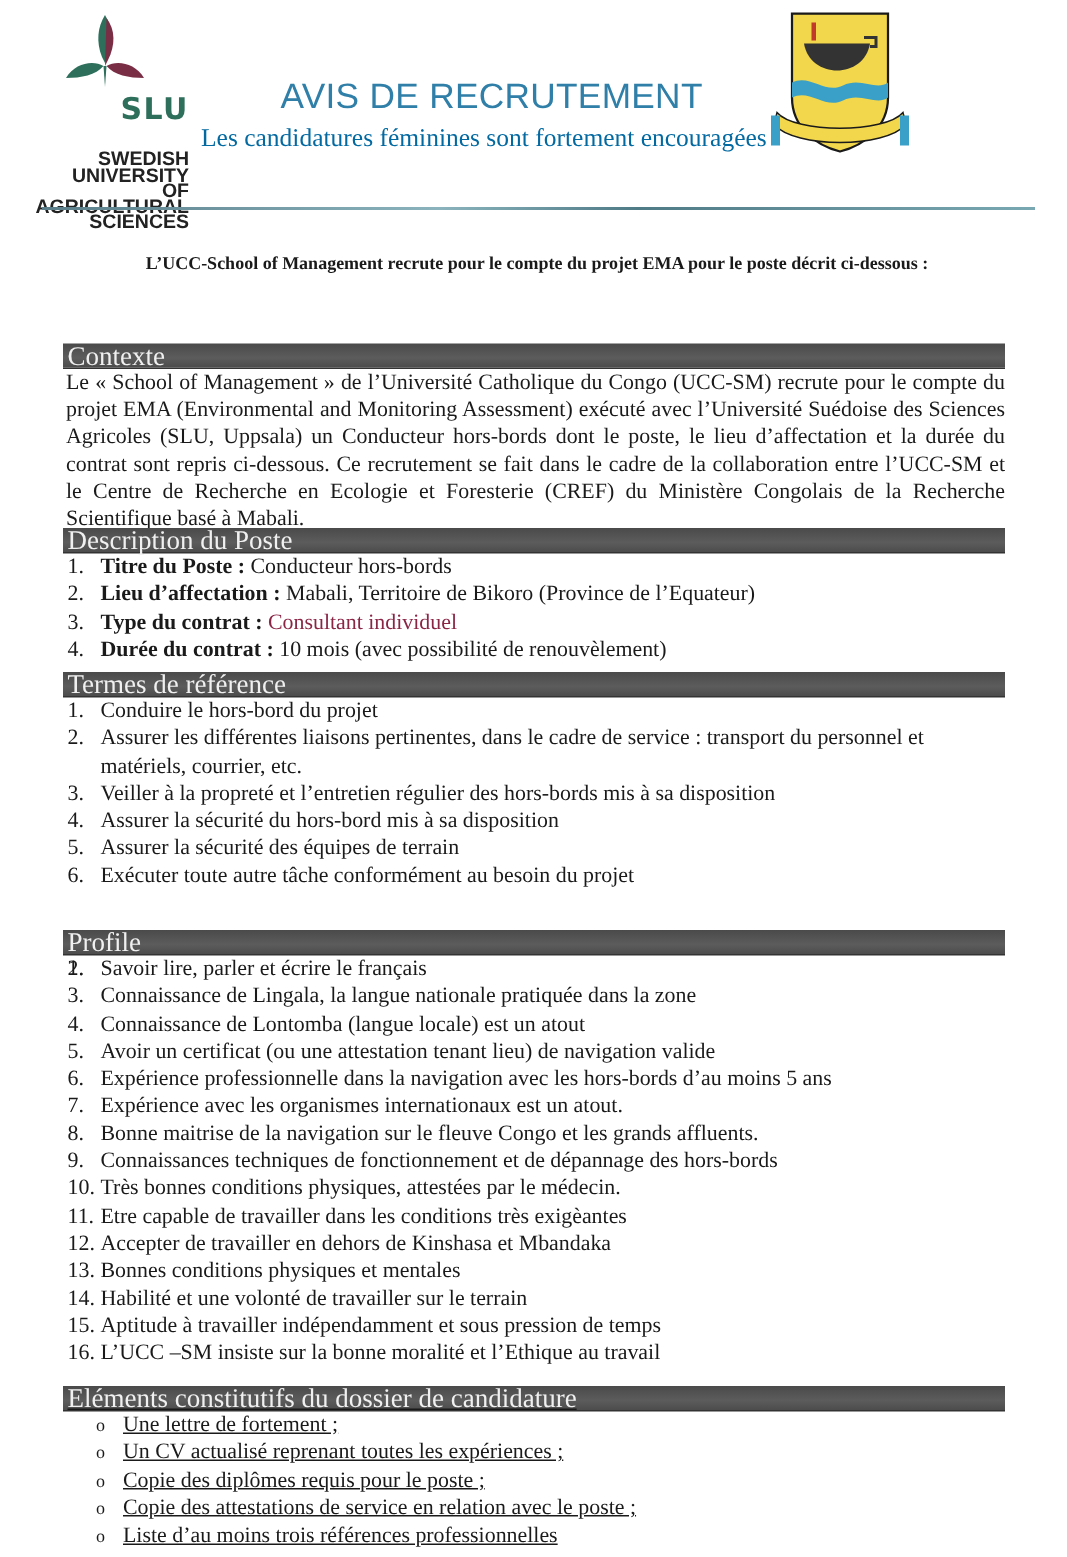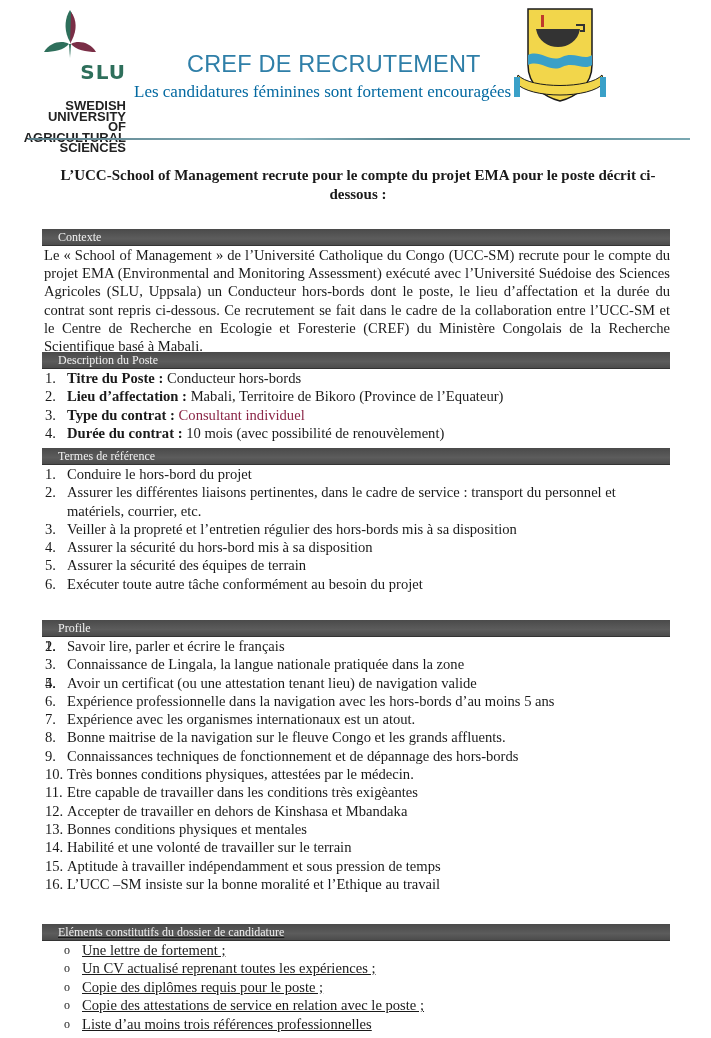--- a/index.html
+++ b/index.html
@@ -12,27 +12,27 @@
     .slu-word { font-family: "DejaVu Sans", sans-serif; font-weight: bold; color: #2e6f5b; font-size: 20px; letter-spacing: 1px; line-height: 20px; margin-top: 2px; }
     .slu-sub { font-family: "Liberation Sans", sans-serif; font-weight: bold; font-size: 13px; line-height: 10.5px; color: #222; margin-top: 19px; }
 
     .title { position: absolute; left: 187px; top: 51px; font-family: "Liberation Sans", sans-serif; font-size: 23.5px; color: #2f7fa8; letter-spacing: 0.2px; }
     .subtitle { position: absolute; left: 134px; top: 82px; font-family: Liberation Serif, serif; font-size: 17px; color: #0369a1; white-space: nowrap; }
 
     .ucc-logo { position: absolute; left: 510px; top: 5px; width: 100px; height: 100px; }
 
     .top-rule { position: absolute; left: 28px; top: 138px; width: 662px; height: 2px; background: linear-gradient(90deg, #5a7f8a, #8ab3bd 40%, #4f7b86 60%, #7aa8b2); }
 
-    .intro { position: absolute; left: 40px; top: 166px; width: 636px; text-align: center; font-weight: bold; font-size: 15px; line-height: 19px; }
+    .intro { position: absolute; left: 40px; top: 166px; width: 636px; text-align: center; font-weight: bold; font-size: 12px; line-height: 19px; }
 
     .section { position: absolute; left: 42px; width: 628px; }
     .sec-header {
       background: linear-gradient(180deg, #4a4a4a, #5c5c5c 60%, #4c4c4c);
-      color: #f0f0f0; font-size: 12px; line-height: 16px; height: 16px;
-      padding-left: 16px; border-bottom: 1px solid #333;
+      color: #f0f0f0; font-size: 18px; line-height: 16px; height: 16px;
+      padding-left: 3px; border-bottom: 1px solid #333;
     }
     .para { font-size: 14.6px; line-height: 18.2px; text-align: justify; margin: 0; padding-left: 2px; }
     ol.list { margin: 0; padding: 0; list-style: none; }
     ol.list li { position: relative; font-size: 14.6px; line-height: 18.3px; padding-left: 25px; }
     ol.list li .num { position: absolute; left: 3px; top: 0; }
     .bold { font-weight: bold; }
     .pink { color: #8a2546; }
     ul.bullets { margin: 0; padding: 0; list-style: none; }
     ul.bullets li { position: relative; font-size: 14.6px; line-height: 18.4px; padding-left: 40px; }
     ul.bullets li .bul { position: absolute; left: 22px; top: 0; font-size: 12px; }
@@ -49,21 +49,21 @@
     <path d="M29 36 L 30 50 L 31 36 Z" fill="#2e6f5b"></path>
   </svg>
   <div class="slu-word">SLU</div>
   <div class="slu-sub">
     <div>SWEDISH UNIVERSITY</div>
     <div>OF AGRICULTURAL</div>
     <div>SCIENCES</div>
   </div>
 </div>
 
-<div class="title">CREF DE RECRUTEMENT</div>
+<div class="title">AVIS DE RECRUTEMENT</div>
 <div class="subtitle">Les candidatures féminines sont fortement encouragées</div>
 
 <div class="ucc-logo">
   <svg width="100" height="100" viewBox="0 0 100 100">
     <path d="M18 4 L 82 4 L 82 60 C 82 80, 66 92, 50 96 C 34 92, 18 80, 18 60 Z" fill="#f2d64b" stroke="#1a1a1a" stroke-width="1.5"></path>
     <rect x="31" y="10" width="3" height="12" fill="#c0392b"></rect>
     <path d="M26 24 L 70 24 C 68 36, 58 42, 48 42 C 38 42, 28 36, 26 24 Z" fill="#333"></path>
     <path d="M66 20 L 74 20 L 74 26 L 70 26" fill="none" stroke="#333" stroke-width="2"></path>
     <path d="M18 50 C 30 44, 40 58, 52 52 C 64 46, 74 56, 82 50 L 82 60 C 74 66, 64 56, 52 62 C 40 68, 30 54, 18 60 Z" fill="#3aa0c8"></path>
     <path d="M8 70 C 20 84, 80 84, 92 70 L 94 78 C 80 94, 20 94, 6 78 Z" fill="#f2d64b" stroke="#1a1a1a" stroke-width="1"></path>
@@ -102,21 +102,21 @@
       <li><span class="num">6.</span><span>Exécuter toute autre tâche conformément au besoin du projet</span></li>
     </ol>
 </div>
 
 <div class="section" style="top:620px;">
   <div class="sec-header">Profile</div>
   <ol class="list" id="profile-list">
       <li><span class="num">1.</span></li>
       <li><span class="num">2.</span><span>Savoir lire, parler et écrire le français</span></li>
       <li><span class="num">3.</span><span>Connaissance de Lingala, la langue nationale pratiquée dans la zone</span></li>
-      <li><span class="num">4.</span></li>
+      <li><span class="num">4.</span><span>Connaissance de Lontomba (langue locale) est un atout</span></li>
       <li><span class="num">5.</span><span>Avoir un certificat (ou une attestation tenant lieu) de navigation valide</span></li>
       <li><span class="num">6.</span><span>Expérience professionnelle dans la navigation avec les hors-bords d’au moins 5 ans</span></li>
       <li><span class="num">7.</span><span>Expérience avec les organismes internationaux est un atout.</span></li>
       <li><span class="num">8.</span><span>Bonne maitrise de la navigation sur le fleuve Congo et les grands affluents.</span></li>
       <li><span class="num">9.</span><span>Connaissances techniques de fonctionnement et de dépannage des hors-bords</span></li>
       <li><span class="num">10.</span><span>Très bonnes conditions physiques, attestées par le médecin.</span></li>
       <li><span class="num">11.</span><span>Etre capable de travailler dans les conditions très exigèantes</span></li>
       <li><span class="num">12.</span><span>Accepter de travailler en dehors de Kinshasa et Mbandaka</span></li>
       <li><span class="num">13.</span><span>Bonnes conditions physiques et mentales</span></li>
       <li><span class="num">14.</span><span>Habilité et une volonté de travailler sur le terrain</span></li>

